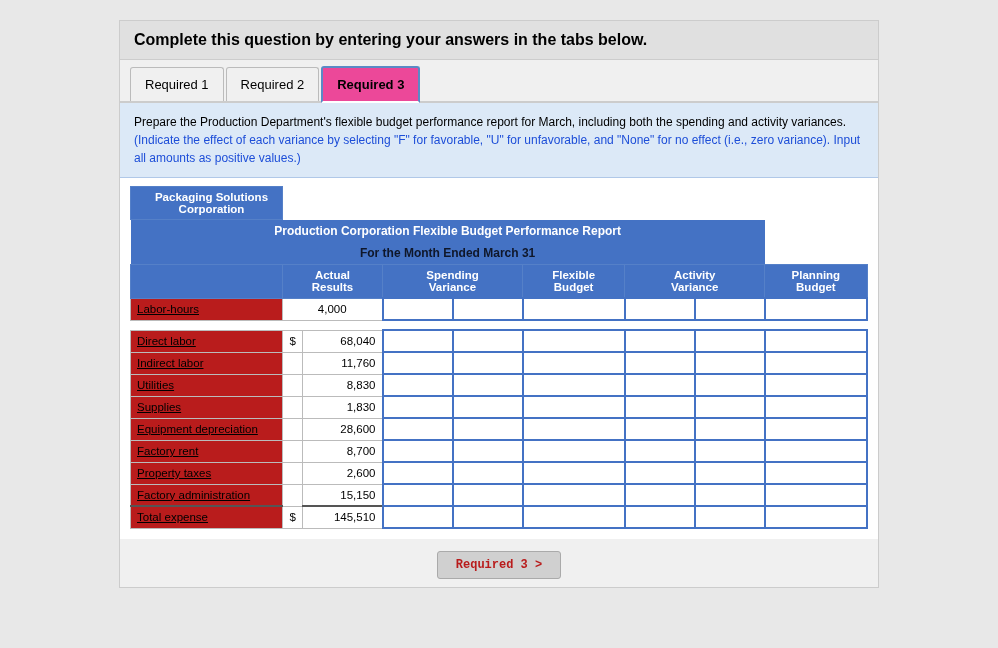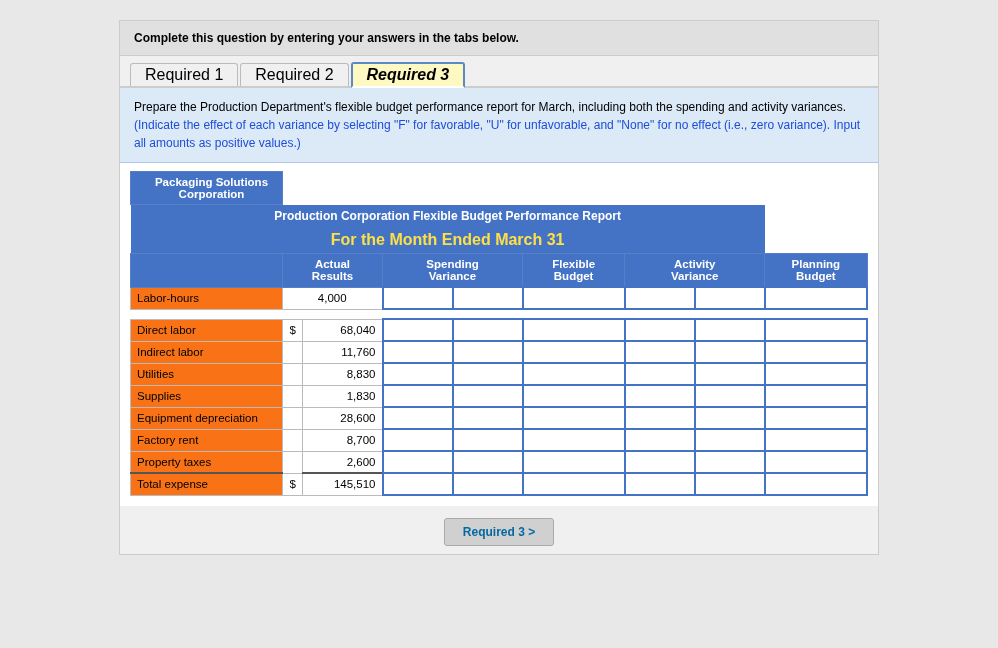--- a/index.html
+++ b/index.html
@@ -15,51 +15,50 @@
       width: 998px;
     }
     .main-container {
       width: 760px;
       background: #f0f0f0;
       border: 1px solid #ccc;
     }
     .instruction-bar {
       background: #e0e0e0;
       padding: 10px 14px;
-      font-size: 12px;
+      font-size: 16px;
       font-weight: bold;
       border-bottom: 1px solid #ccc;
     }
     .tabs-row {
       display: flex;
       align-items: flex-end;
       padding: 6px 10px 0 10px;
       background: #f0f0f0;
       border-bottom: 2px solid #ccc;
       gap: 0;
     }
     .tab {
-      padding: 2px 14px;
-      font-size: 16px;
+      padding: 9px 14px;
+      font-size: 13px;
       border: 1px solid #bbb;
       border-bottom: none;
       background: #f0f0f0;
       cursor: pointer;
       margin-right: 2px;
       border-radius: 3px 3px 0 0;
     }
     .tab.active {
-      background: #fef9c3;
+      background: #ec4899;
       border: 2px solid #5a8ac6;
       border-bottom: 2px solid #fff;
       font-weight: bold;
       position: relative;
       z-index: 2;
       margin-bottom: -2px;
-      font-style: italic;
     }
     .description-box {
       background: #dce9f7;
       padding: 10px 14px;
       font-size: 12px;
       line-height: 1.5;
       border-bottom: 1px solid #b0c8e8;
     }
     .description-box .red-text {
       color: #1d4ed8;
@@ -84,22 +83,23 @@
     .report-table thead tr.header-row th.label-col {
       background: #4472c4;
       padding-left: 16px;
     }
     .report-table tbody tr td {
       border: 1px solid #bbb;
       padding: 3px 6px;
       height: 22px;
     }
     .report-table tbody tr td.label-cell {
-      background: #f97316;
+      background: #b91c1c;
       width: 150px;
+      text-decoration: underline;
     }
     .report-table tbody tr td.value-cell {
       background: #fff;
       text-align: right;
       width: 80px;
     }
     .report-table tbody tr td.input-cell {
       background: #fff;
       width: 70px;
       padding: 0;
@@ -139,22 +139,23 @@
       border-radius: 3px;
       font-weight: bold;
     }
     .btn-blue {
       background: #4472c4;
       color: white;
       border-color: #3060b0;
     }
     .btn-gray {
       background: #d0d0d0;
-      color: #0369a1;
+      color: #b91c1c;
       border-color: #aaa;
+      font-family: Liberation Mono, monospace;
     }
     .col-label { width: 152px; }
   </style>
 </head>
 <body>
 
 <div class="main-container">
 
   <div class="instruction-bar">
     <span>Complete this question by entering your answers in the tabs below.</span>
@@ -185,21 +186,21 @@
             <div>Packaging Solutions Corporation</div>
           </th>
 
         </tr>
         <tr>
           <td colspan="9" style="background:#4472c4; color:white; text-align:center; font-weight:bold; padding:4px; font-size:12px;">
             <span>Production Corporation Flexible Budget Performance Report</span>
           </td>
         </tr>
         <tr>
-          <td colspan="9" style="background:#4472c4; color:#fde047; text-align:center; font-weight:bold; padding:4px; font-size:16px;">
+          <td colspan="9" style="background:#4472c4; color:#0f172a; text-align:center; font-weight:bold; padding:4px; font-size:12px;">
             <span>For the Month Ended March 31</span>
           </td>
         </tr>
         <tr class="header-row">
           <th class="col-label"></th>
           <th colspan="2">Actual<br>Results</th>
           <th colspan="2">Spending<br>Variance</th>
           <th colspan="2">Flexible<br>Budget</th>
           <th colspan="2">Activity<br>Variance</th>
           <th colspan="2">Planning<br>Budget</th>
@@ -299,20 +300,31 @@
           <td style="border:1px solid #bbb; background:#fff; width:20px;"></td>
           <td class="value-cell" style="border-left:none;">2,600</td>
           <td class="input-cell blue-border-cell"><input type="text" style=""></td>
           <td class="input-cell blue-border-cell"><input type="text" style=""></td>
           <td class="input-cell blue-border-cell" colspan="2"><input type="text" style=""></td>
           <td class="input-cell blue-border-cell"><input type="text" style=""></td>
           <td class="input-cell blue-border-cell"><input type="text" style=""></td>
           <td class="input-cell blue-border-cell" colspan="2"><input type="text" style=""></td>
         </tr>
 
+        <tr>
+          <td class="label-cell">Factory administration</td>
+          <td style="border:1px solid #bbb; background:#fff; width:20px;"></td>
+          <td class="value-cell" style="border-left:none;">15,150</td>
+          <td class="input-cell blue-border-cell"><input type="text" style=""></td>
+          <td class="input-cell blue-border-cell"><input type="text" style=""></td>
+          <td class="input-cell blue-border-cell" colspan="2"><input type="text" style=""></td>
+          <td class="input-cell blue-border-cell"><input type="text" style=""></td>
+          <td class="input-cell blue-border-cell"><input type="text" style=""></td>
+          <td class="input-cell blue-border-cell" colspan="2"><input type="text" style=""></td>
+        </tr>
 
         <tr class="total-row">
           <td class="label-cell">Total expense</td>
           <td style="border:1px solid #bbb; background:#fff; width:20px; text-align:right;">$</td>
           <td class="value-cell" style="border-left:none;">145,510</td>
           <td class="input-cell blue-border-cell"><input type="text" style=""></td>
           <td class="input-cell blue-border-cell"><input type="text" style=""></td>
           <td class="input-cell blue-border-cell" colspan="2"><input type="text" style=""></td>
           <td class="input-cell blue-border-cell"><input type="text" style=""></td>
           <td class="input-cell blue-border-cell"><input type="text" style=""></td>

